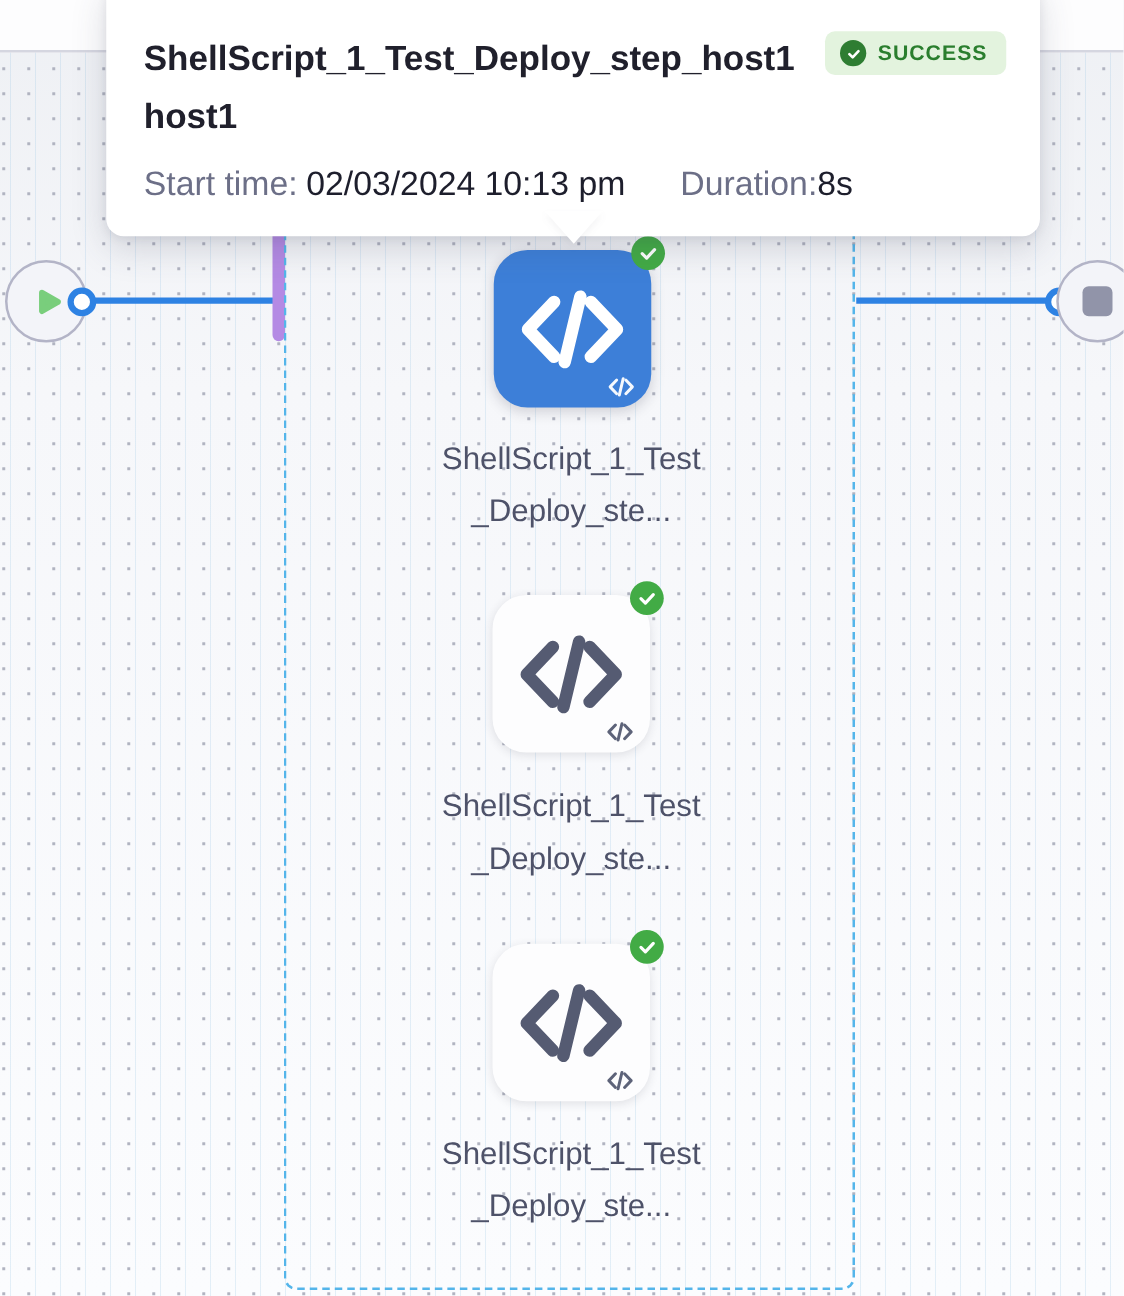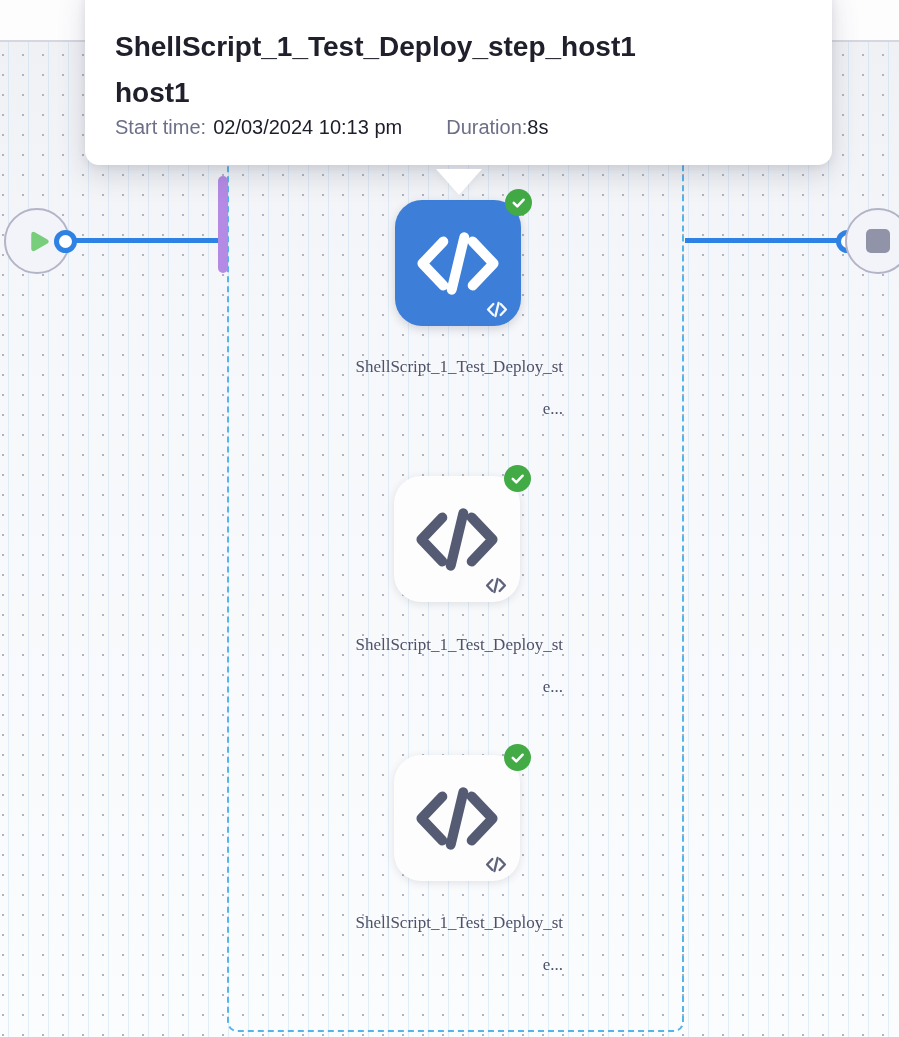--- a/index.html
+++ b/index.html
@@ -74,23 +74,22 @@
 
   .status-dot {
     position: absolute; top: -11px; right: -11px; width: 27px; height: 27px;
     border-radius: 50%; background: #42ab45;
     display: flex; align-items: center; justify-content: center;
   }
 
   
   .node-label {
     position: absolute; left: 351px; width: 212px; z-index: 5;
-    font-size: 17px; line-height: 42px; color: #4e5269; text-align: right;
+    font-size: 25px; line-height: 42px; color: #4e5269; text-align: center;
     word-break: break-all;
-    font-family: Liberation Serif, serif;
   }
   .node-label.label-1 { top: 346px; }
   .node-label.label-2 { top: 624px; }
   .node-label.label-3 { top: 902px; }
 
   
   .tooltip {
     position: absolute; left: 85px; top: -16px; width: 747px; z-index: 10;
     background: #fff; border-radius: 14px;
     box-shadow: 0 10px 28px rgba(60,64,88,0.18), 0 2px 8px rgba(40,41,61,0.08);
@@ -101,21 +100,21 @@
     width: 0; height: 0;
     border-left: 23px solid rgba(0,0,0,0);
     border-right: 23px solid rgba(0,0,0,0);
     border-top: 26px solid #fff;
     filter: drop-shadow(0 3px 3px rgba(60,64,88,0.06));
   }
   .tooltip-title {
     width: 540px; font-size: 28px; font-weight: bold; color: #20202c;
     line-height: 46px; overflow-wrap: anywhere;
   }
-  .tooltip-meta { font-size: 20px; display: flex; align-items: flex-end; }
+  .tooltip-meta { margin-top: 16px; font-size: 27px; display: flex; align-items: flex-end; }
   .meta-label { color: #6c6f87; }
   .meta-value { color: #1d1e2c; }
   .meta-gap { width: 44px; }
   .sp { width: 7px; display: inline-block; }
 
   .status-badge {
     position: absolute; right: 27px; top: 41px; height: 35px;
     background: #e3f3de; border-radius: 8px;
     display: flex; align-items: center; gap: 9px; padding: 0 15px 0 12px;
   }
@@ -220,20 +219,28 @@
     <span class="status-dot">
       <svg viewBox="0 0 24 24" width="19" height="19" fill="none" stroke="#fff" stroke-width="3.2" stroke-linecap="round" stroke-linejoin="round">
         <polyline points="6,12.5 10.5,17 18.5,8.5"></polyline>
       </svg>
     </span>
   </div>
   <div class="node-label label-3">ShellScript_1_Test_Deploy_ste...</div>
 
   <div class="tooltip">
     <div class="tooltip-title">ShellScript_1_Test_Deploy_step_host1 host1</div>
+    <div class="status-badge">
+      <span class="badge-circle">
+        <svg viewBox="0 0 24 24" width="14" height="14" fill="none" stroke="#fff" stroke-width="3.6" stroke-linecap="round" stroke-linejoin="round">
+          <polyline points="6,12.5 10.5,17 18.5,8.5"></polyline>
+        </svg>
+      </span>
+      <span class="badge-text">SUCCESS</span>
+    </div>
     <div class="tooltip-meta">
       <span class="meta-label">Start time:</span>
       <span class="sp"></span>
       <span class="meta-value">02/03/2024 10:13 pm</span>
       <span class="meta-gap"></span>
       <span class="meta-label">Duration:</span>
       <span class="meta-value">8s</span>
     </div>
   </div>
   <div class="tooltip-arrow"></div>

